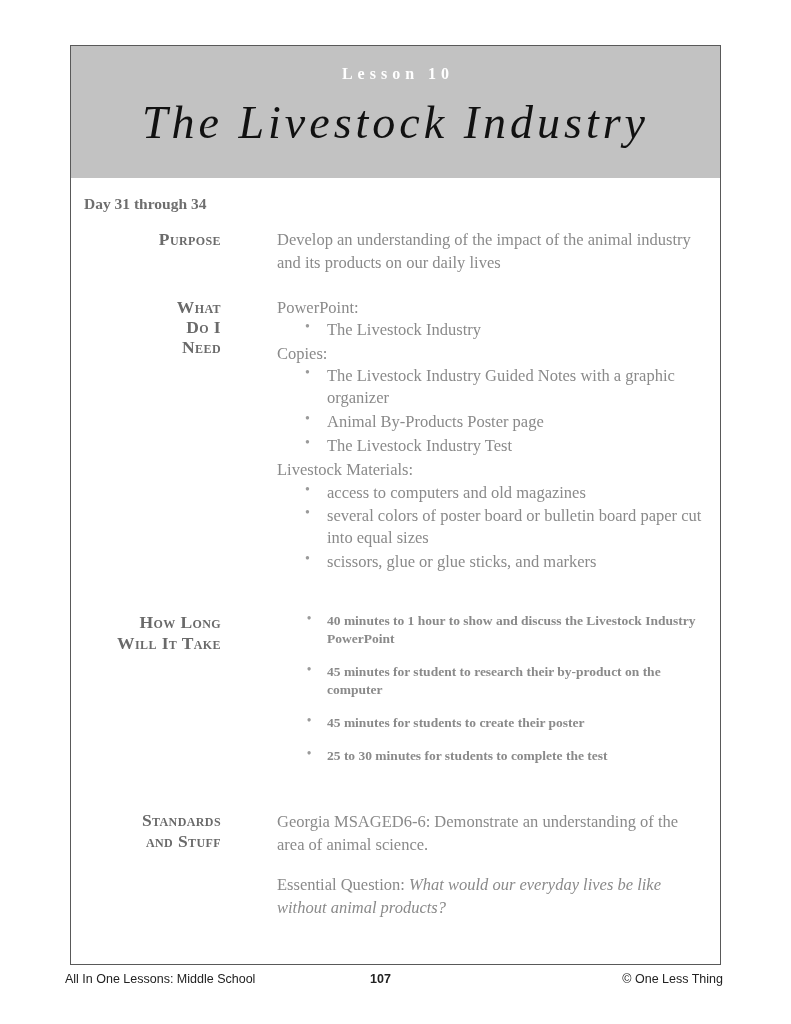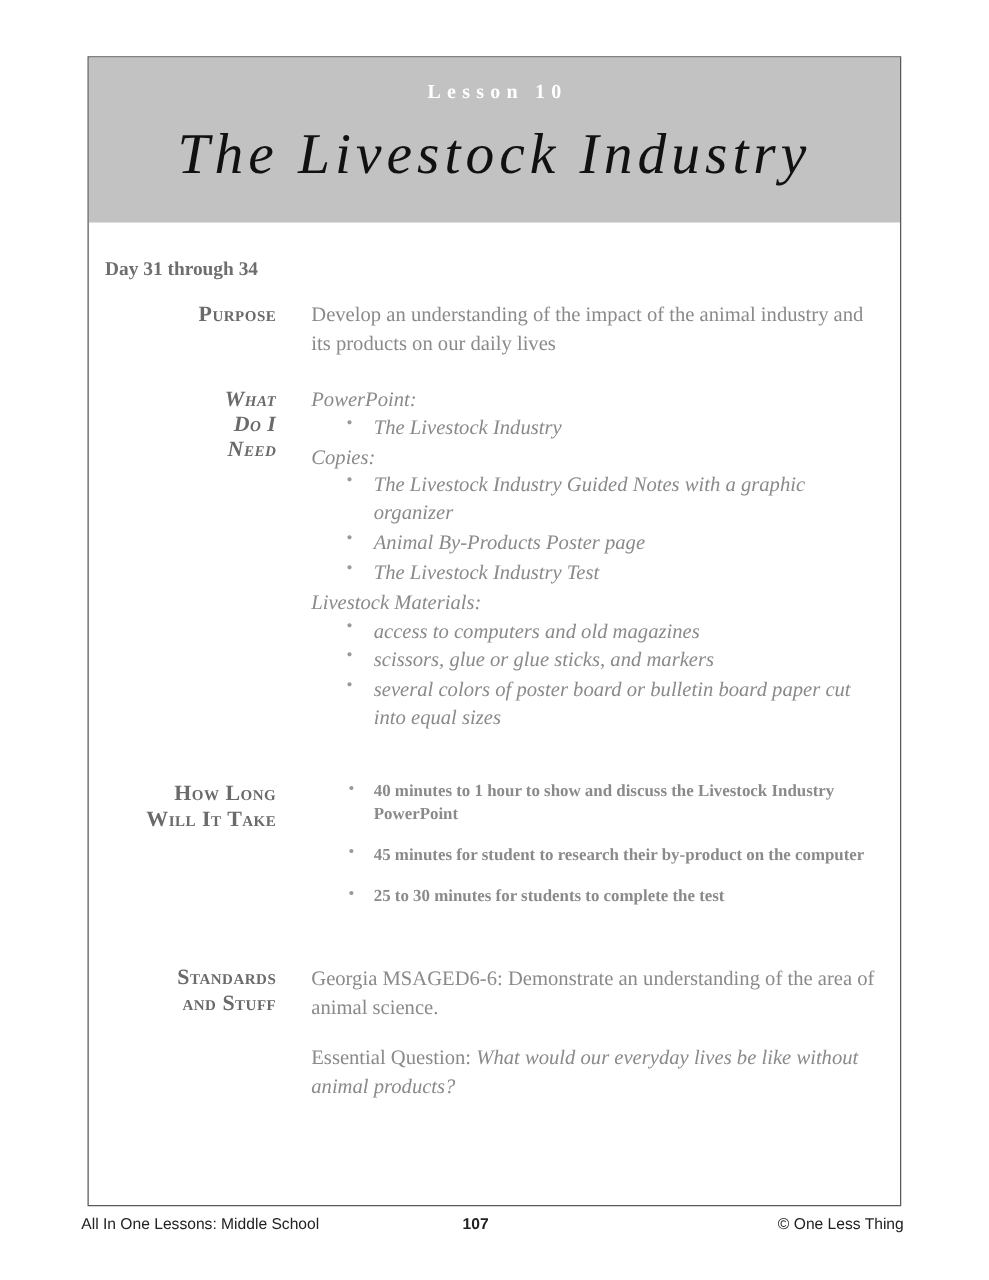--- a/index.html
+++ b/index.html
@@ -68,21 +68,20 @@
   
   .day-row {
     display: flex;
     justify-content: space-between;
     align-items: baseline;
     padding: 17px 13px 0 13px;
     color: #6e6e6e;
     font-weight: bold;
     font-size: 15.5px;
     font-family: "Liberation Serif", serif;
-    margin-top: 12px;
   }
   .day-row .right { text-align: right; }
 
   
   .sections {
     padding: 16px 0 0 0;
   }
   .section {
     display: flex;
     align-items: flex-start;
@@ -103,20 +102,21 @@
     letter-spacing: 0.4px;
     white-space: pre-line;
   }
   .section-body {
     flex: 1 1 auto;
     color: #8a8a8a;
     font-family: "Liberation Serif", serif;
     font-size: 16.5px;
     line-height: 1.33;
     padding-right: 14px;
+    margin-left: 28px;
   }
 
   .plain-line { margin: 0 0 1px 0; }
   .lead-line  { margin: 0; }
 
   ul.bullets {
     list-style: none;
     margin: 0 0 0 0;
     padding: 0;
   }
@@ -133,21 +133,21 @@
     top: -1px;
     color: #9a9a9a;
     font-size: 14px;
   }
 
   
   .sec-purpose { margin-bottom: 21px; }
   .sec-purpose .section-body { line-height: 1.38; }
 
   
-  .sec-need { margin-bottom: 37px; font-style: italic; }
+  .sec-need { margin-bottom: 37px; }
   .sec-need .section-label { line-height: 1.15; }
   .sec-need .section-body { line-height: 1.36; }
   .sec-need ul.bullets li { margin-bottom: 2px; }
 
   
   .sec-howlong { margin-bottom: 30px; }
   .sec-howlong .section-body > .plain-line { margin-bottom: 14px; }
   .sec-howlong ul.bullets { font-size: 13.5px; line-height: 1.42; }
   .sec-howlong ul.bullets li { margin-bottom: 15px; padding-left: 50px; font-weight: bold; }
   .sec-howlong ul.bullets li::before { font-size: 12px; left: 30px; top: -1px; }
@@ -220,34 +220,35 @@
           <div class="lead-line">Copies:</div>
           <ul class="bullets">
             <li>The Livestock Industry Guided Notes with a graphic organizer</li>
             <li>Animal By-Products Poster page</li>
             <li>The Livestock Industry Test</li>
           </ul>
 
           <div class="lead-line">Livestock Materials:</div>
           <ul class="bullets">
             <li>access to computers and old magazines</li>
+            <li>several colors of poster board or bulletin board paper cut into equal sizes</li>
             <li>scissors, glue or glue sticks, and markers</li>
-            <li>several colors of poster board or bulletin board paper cut into equal sizes</li>
           </ul>
 
         </div>
       </div>
 
       <div class="section sec-howlong">
         <div class="section-label">How Long
 Will It Take</div>
         <div class="section-body">
           <ul class="bullets">
             <li>40 minutes to 1 hour to show and discuss the Livestock Industry PowerPoint</li>
             <li>45 minutes for student to research their by-product on the computer</li>
+            <li>45 minutes for students to create their poster</li>
             <li>25 to 30 minutes for students to complete the test</li>
           </ul>
         </div>
       </div>
 
       <div class="section sec-standards">
         <div class="section-label">Standards
 and Stuff</div>
         <div class="section-body">
           <div class="plain-line">Georgia MSAGED6-6: Demonstrate an understanding of the area of animal science.</div>

